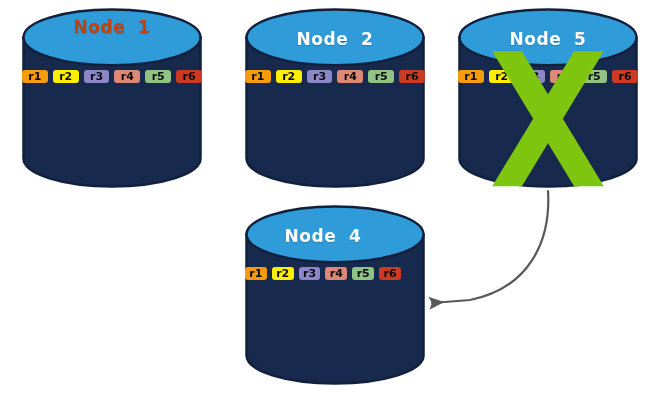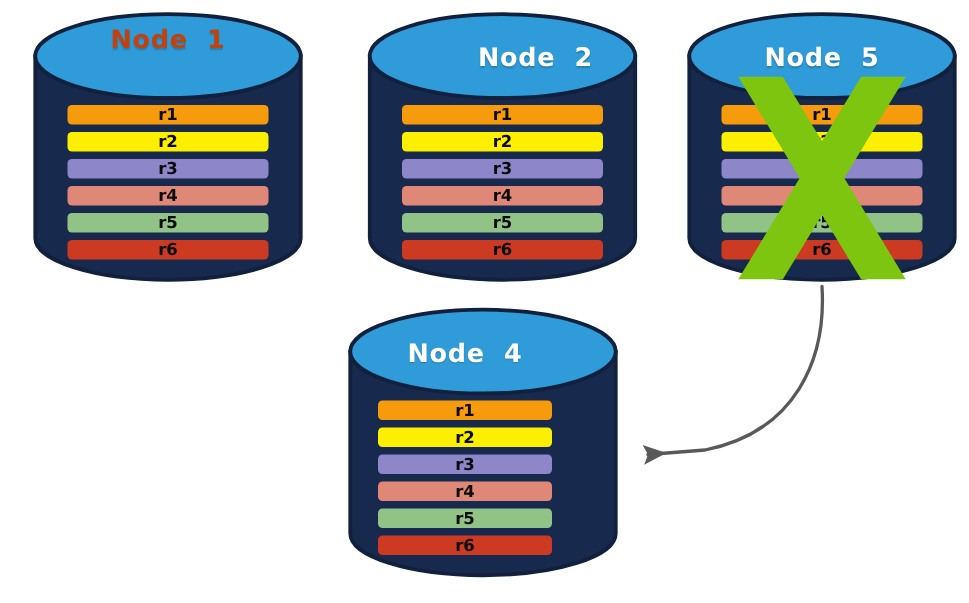--- a/index.html
+++ b/index.html
@@ -42,21 +42,21 @@
     letter-spacing: 0.5px;
     white-space: pre;
     text-shadow: 0 1px 1px rgba(0,0,0,0.18);
     pointer-events: none;
   }
   .rows {
     position: absolute;
     left: 0;
     width: 100%;
     display: flex;
-    flex-direction: column;
+    flex-direction: row;
     align-items: center;
     gap: 5px;
   }
   .row-bar {
     width: 74%;
     height: 13px;
     border-radius: 3px;
     color: #0b0b0b;
     font-size: 11px;
     font-weight: bold;
@@ -99,21 +99,21 @@
         <div class="row-bar" style="background: rgb(224, 136, 120); color: rgb(11, 11, 11);">r4</div>
         <div class="row-bar" style="background: rgb(146, 195, 134); color: rgb(11, 11, 11);">r5</div>
         <div class="row-bar" style="background: rgb(204, 58, 34); color: rgb(11, 11, 11);">r6</div>
       </div>
     </div>
     <div class="node" style="left: 245px; top: 8px; width: 180px; height: 180px;">
       <svg class="node-svg" width="180" height="180" viewBox="0 0 180 180">
         <path d="M1.5,29.4 L1.5,150.6 A88.5,27.9 0 0 0 178.5,150.6 L178.5,29.4 Z" fill="#17294d" stroke="#11203d" stroke-width="2.5"></path>
         <ellipse cx="90" cy="29.4" rx="88.5" ry="27.9" fill="#2f9bd8" stroke="#11203d" stroke-width="2.5"></ellipse>
       </svg>
-      <div class="node-title" style="top: 20.9px; color: rgb(255, 255, 255); padding-left: 22px;">Node  2</div>
+      <div class="node-title" style="top: 20.9px; color: rgb(255, 255, 255);">Node  2</div>
       <div class="rows" style="top: 61.8px;">
         <div class="row-bar" style="background: rgb(245, 155, 12); color: rgb(11, 11, 11);">r1</div>
         <div class="row-bar" style="background: rgb(252, 240, 0); color: rgb(11, 11, 11);">r2</div>
         <div class="row-bar" style="background: rgb(141, 134, 201); color: rgb(11, 11, 11);">r3</div>
         <div class="row-bar" style="background: rgb(224, 136, 120); color: rgb(11, 11, 11);">r4</div>
         <div class="row-bar" style="background: rgb(146, 195, 134); color: rgb(11, 11, 11);">r5</div>
         <div class="row-bar" style="background: rgb(204, 58, 34); color: rgb(11, 11, 11);">r6</div>
       </div>
     </div>
     <div class="node" style="left: 458px; top: 8px; width: 180px; height: 180px;">
@@ -128,21 +128,21 @@
         <div class="row-bar" style="background: rgb(141, 134, 201); color: rgb(11, 11, 11);">r3</div>
         <div class="row-bar" style="background: rgb(224, 136, 120); color: rgb(11, 11, 11);">r4</div>
         <div class="row-bar" style="background: rgb(146, 195, 134); color: rgb(11, 11, 11);">r5</div>
         <div class="row-bar" style="background: rgb(204, 58, 34); color: rgb(11, 11, 11);">r6</div>
       </div>
       <svg class="x-mark" width="180" height="180" viewBox="0 0 180 180" style="left: 0px; top: 0px;">
         <path d="M34.2,43.199999999999996 L63.900000000000006,43.199999999999996 L145.8,178.2 L116.10000000000001,178.2 Z" fill="#7ec510"></path>
         <path d="M145.8,43.199999999999996 L116.10000000000001,43.199999999999996 L34.2,178.2 L63.900000000000006,178.2 Z" fill="#7ec510"></path>
       </svg>
     </div>
-    <div class="node" style="left: 232px; top: 205px; width: 156px; height: 180px;">
+    <div class="node" style="left: 245px; top: 205px; width: 156px; height: 180px;">
       <svg class="node-svg" width="180" height="180" viewBox="0 0 180 180">
         <path d="M1.5,29.4 L1.5,150.6 A88.5,27.9 0 0 0 178.5,150.6 L178.5,29.4 Z" fill="#17294d" stroke="#11203d" stroke-width="2.5"></path>
         <ellipse cx="90" cy="29.4" rx="88.5" ry="27.9" fill="#2f9bd8" stroke="#11203d" stroke-width="2.5"></ellipse>
       </svg>
       <div class="node-title" style="top: 20.9px; color: rgb(255, 255, 255);">Node  4</div>
       <div class="rows" style="top: 61.8px;">
         <div class="row-bar" style="background: rgb(245, 155, 12); color: rgb(11, 11, 11);">r1</div>
         <div class="row-bar" style="background: rgb(252, 240, 0); color: rgb(11, 11, 11);">r2</div>
         <div class="row-bar" style="background: rgb(141, 134, 201); color: rgb(11, 11, 11);">r3</div>
         <div class="row-bar" style="background: rgb(224, 136, 120); color: rgb(11, 11, 11);">r4</div>

